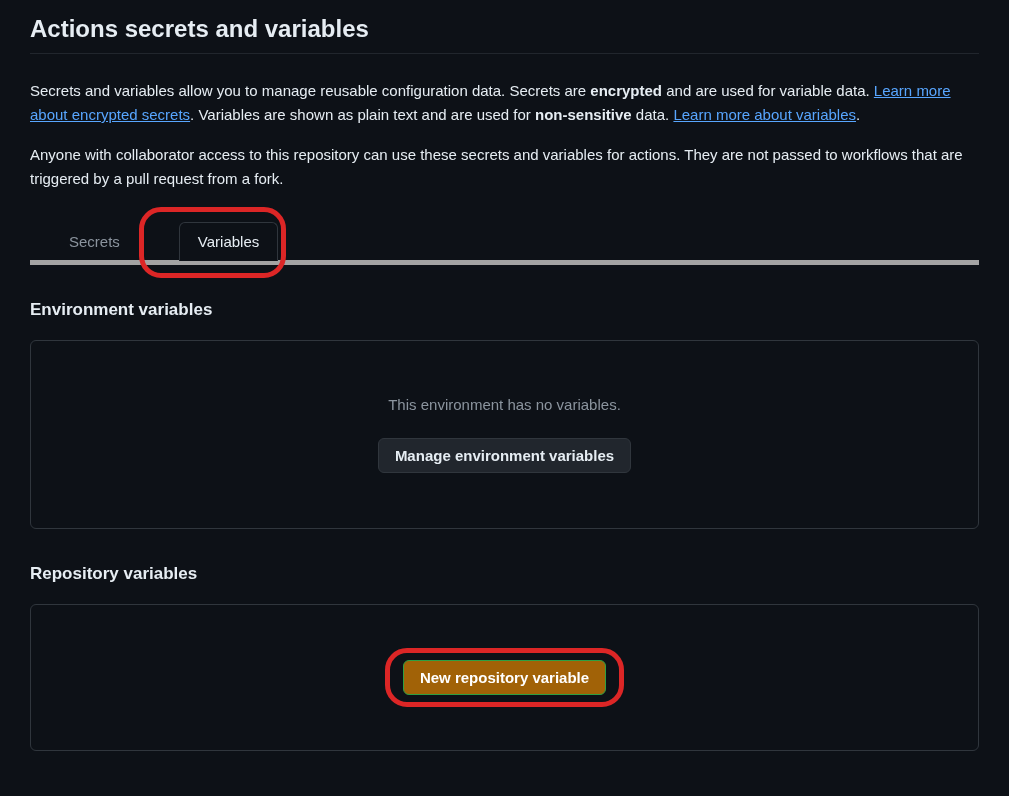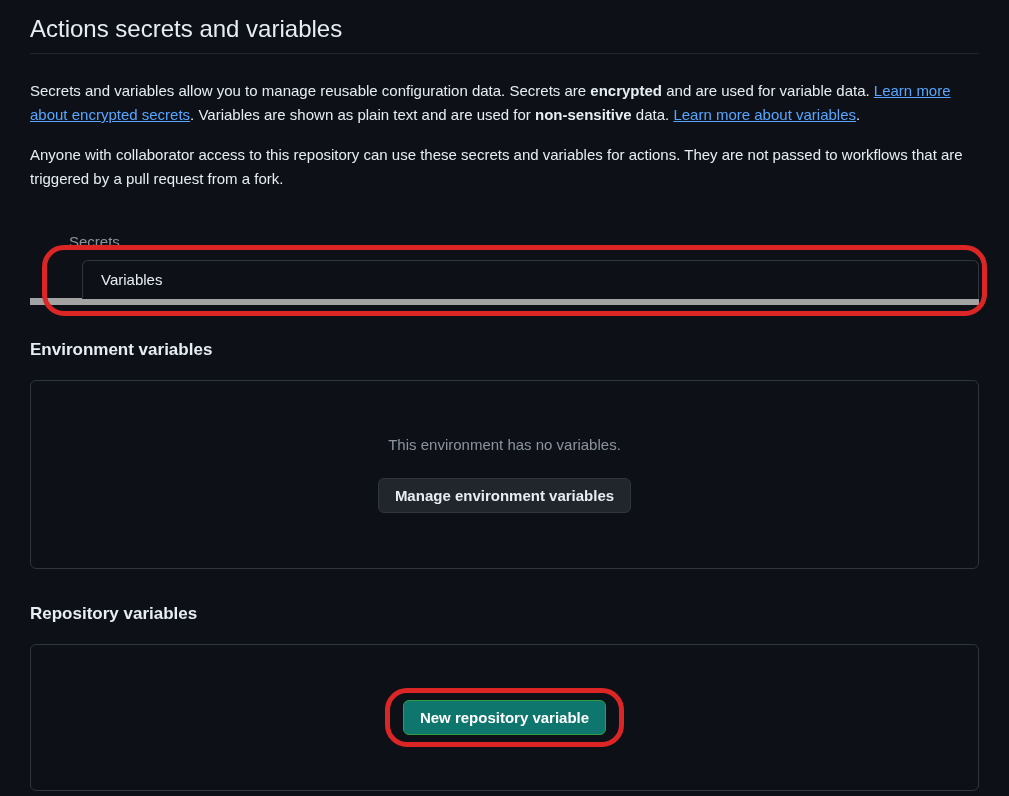--- a/index.html
+++ b/index.html
@@ -11,21 +11,21 @@
       background-color: #0d1117;
       color: #e6edf3;
       font-family: -apple-system, BlinkMacSystemFont, "Segoe UI", Helvetica, Arial, sans-serif;
       font-size: 14px;
       width: 1009px;
       height: 796px;
       padding: 15px 30px;
     }
     h1 {
       font-size: 24px;
-      font-weight: 400;
+      font-weight: 700;
       color: #e6edf3;
       padding-bottom: 10px;
       border-bottom: 1px solid #21262d;
       margin-bottom: 25px;
     }
     .description {
       color: #e6edf3;
       font-size: 15px;
       line-height: 1.6;
       margin-bottom: 16px;
@@ -33,25 +33,24 @@
     .description strong {
       font-weight: 600;
       text-align: center;
     }
     a {
       color: #58a6ff;
       text-decoration: underline;
     }
     .tabs {
       display: flex;
-      border-bottom: 7px solid #a3a3a3;
+      border-bottom: 5px solid #a3a3a3;
       margin-top: 30px;
       padding-left: 20px;
-      gap: 0;
-      flex-direction: column;
+      gap: 8px;
     }
     .tab {
       padding: 10px 18px;
       font-size: 15px;
       color: #8b949e;
       cursor: pointer;
       border: 1px solid transparent;
       border-bottom: none;
       position: relative;
       top: 1px;
@@ -88,21 +87,21 @@
       font-size: 15px;
       font-weight: 600;
       border-radius: 6px;
       border: 1px solid #30363d;
       background-color: #21262d;
       color: #e6edf3;
       cursor: pointer;
       text-align: right;
     }
     .btn-primary {
-      background-color: #0f766e;
+      background-color: #a16207;
       border-color: #2ea043;
       color: #ffffff;
     }
     .highlight-ring {
       position: relative;
       display: inline-block;
     }
     .highlight-ring::before {
       content: "";
       position: absolute;

